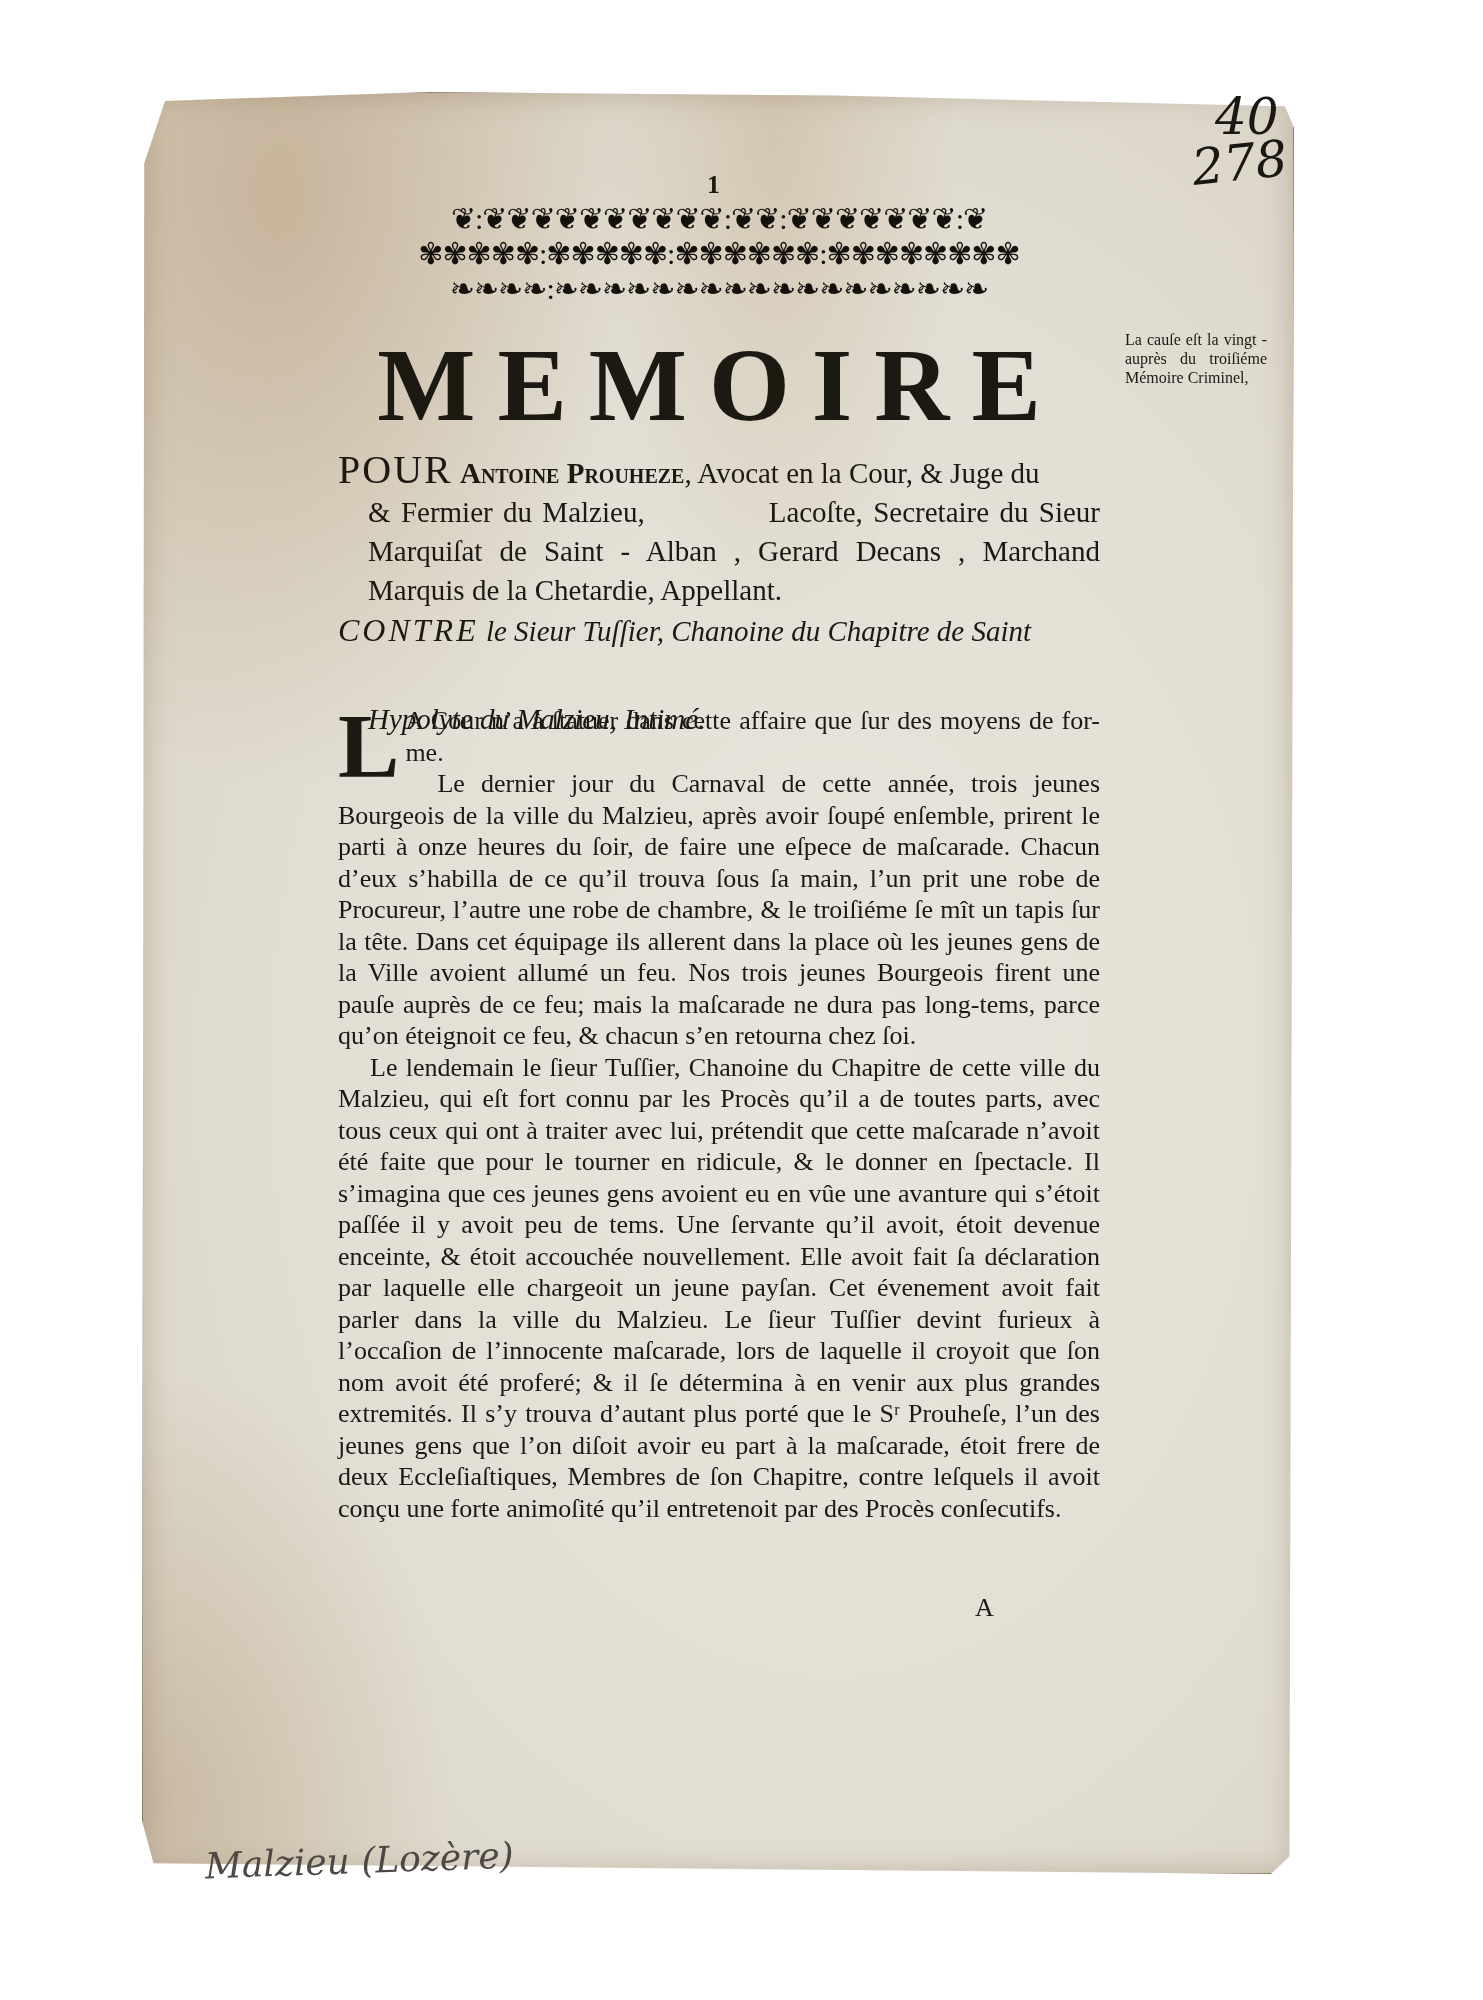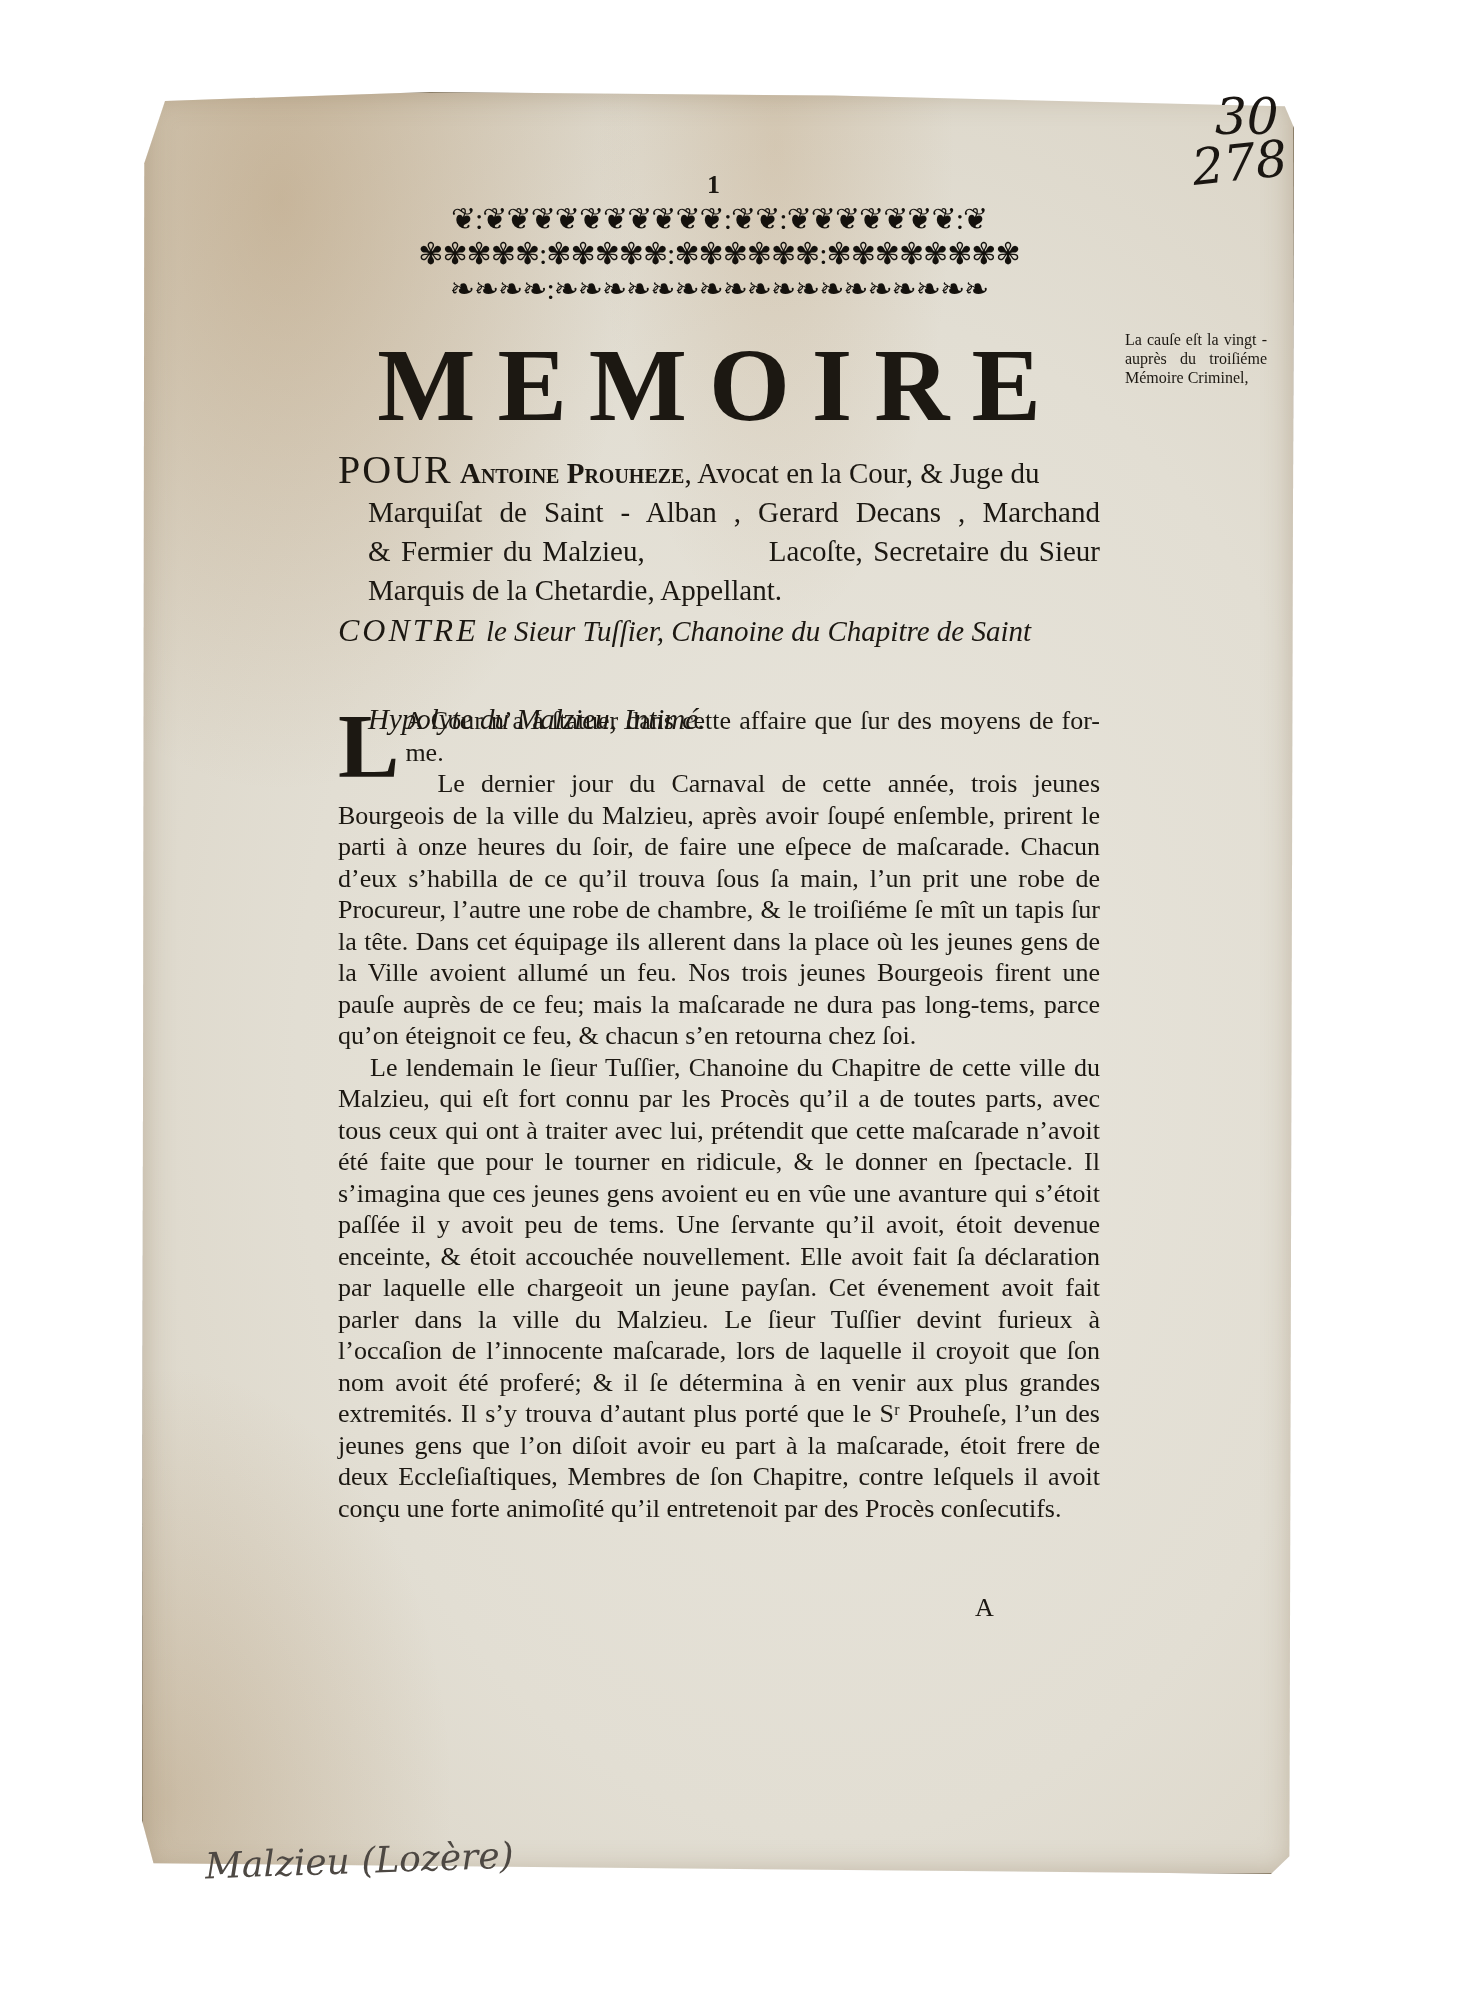--- a/index.html
+++ b/index.html
@@ -68,40 +68,40 @@
     .pencil-note {
       left: 205px; top: 1840px; font-size: 36px; color: #4d4843; font-style: italic;
       font-family: "DejaVu Serif", serif; transform: rotate(-2deg);
     }
   </style>
 </head>
 <body>
 
 <div class="page"></div>
 
-<div class="abs hand folio-num">30</div>
+<div class="abs hand folio-num">40</div>
 <div class="abs hand folio-num2">278</div>
 
 <div class="abs page-number">1</div>
 
 <div class="abs ornament">
   <div>❦:❦❦❦❦❦❦❦❦❦❦:❦❦:❦❦❦❦❦❦❦:❦</div>
   <div>✾✾✾✾✾:✾✾✾✾✾:✾✾✾✾✾✾:✾✾✾✾✾✾✾✾</div>
   <div>❧❧❧❧:❧❧❧❧❧❧❧❧❧❧❧❧❧❧❧❧❧❧</div>
 </div>
 
 <h1 class="abs title" style="margin:0">MEMOIRE</h1>
 
 <div class="abs margin-note">La cauſe eſt la vingt - auprès du troiſiéme Mémoire Criminel,</div>
 
 <div class="abs pour">
   <span class="lead">POUR</span>
   <span class="sc">Antoine Prouheze</span><span>, Avocat en la Cour, &amp; Juge du</span>
+  <span class="indent" style="white-space:pre">&amp; Fermier du Malzieu,            Lacoſte, Secretaire du Sieur</span>
   <span class="indent">Marquiſat de Saint - Alban , Gerard Decans , Marchand</span>
-  <span class="indent" style="white-space:pre">&amp; Fermier du Malzieu,            Lacoſte, Secretaire du Sieur</span>
   <span class="indent last">Marquis de la Chetardie, Appellant.</span>
 </div>
 
 <div class="abs contre">
   <span class="lead">CONTRE</span><span> le Sieur Tuſſier, Chanoine du Chapitre de Saint</span>
   <span class="cont">Hypolyte du Malzieu, Intimé.</span>
 </div>
 
 <div class="abs body-text">
   <p class="first"><span class="dropcap">L</span><span>A Cour n’a à ſtatuer dans cette affaire que ſur des moyens de for-me.</span></p>

